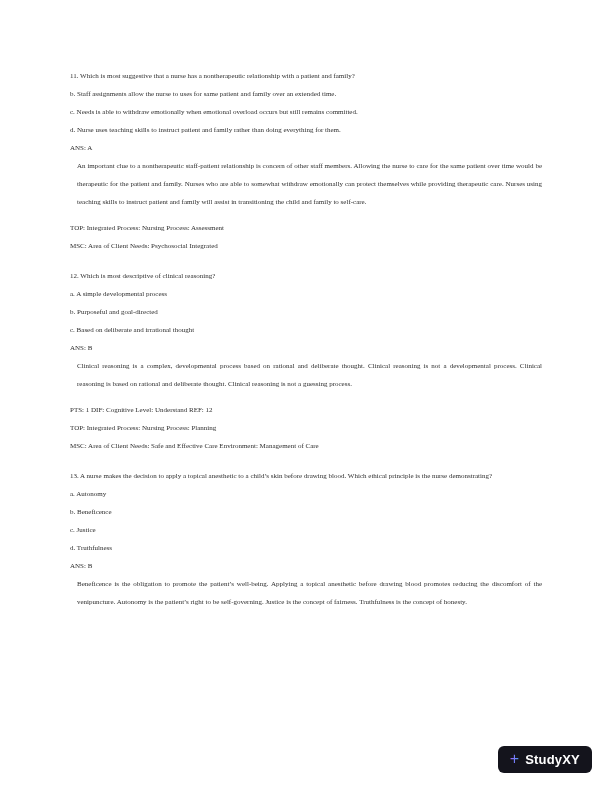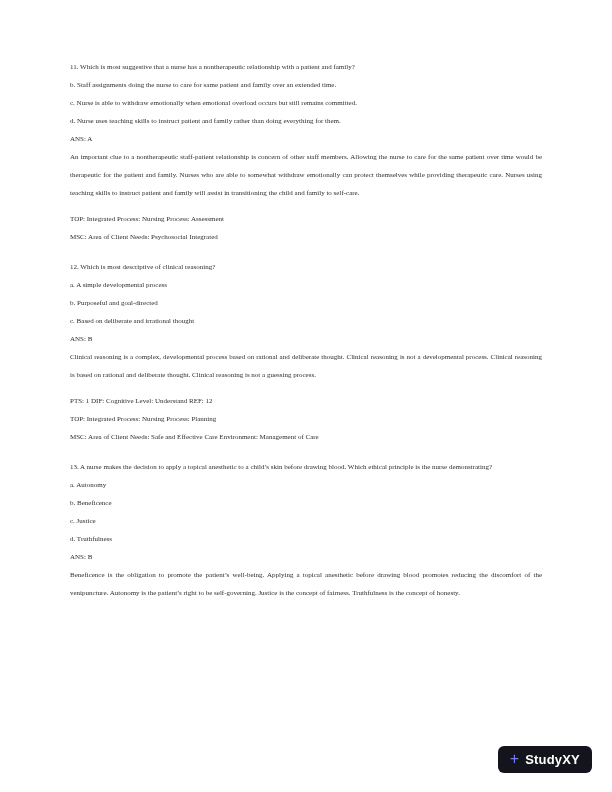--- a/index.html
+++ b/index.html
@@ -10,34 +10,35 @@
     width: 612px;
     height: 792px;
     background: #ffffff;
     position: relative;
     overflow: hidden;
     font-family: "Liberation Serif", serif;
   }
   .page-content {
     position: absolute;
     left: 70px;
-    top: 58px;
+    top: 67px;
     width: 472px;
     color: var(--doc-text, #2e2e2e);
   }
   .line {
     margin: 0;
     font-size: 7px;
     line-height: 18px;
     white-space: nowrap;
     color: var(--doc-text, #2e2e2e);
   }
   .rationale {
     white-space: normal;
     text-align: justify;
+    margin-left: 7px;
   }
   .gap-sm { height: 8px; }
   .gap-md { height: 12px; }
 
   .brand-badge {
     position: absolute;
     right: 20px;
     bottom: 19px;
     height: 27px;
     padding: 0 12px;
@@ -66,22 +67,22 @@
   }
   .brand-text span { color: var(--brand-text, #ffffff); margin-top: 31px; }
 </style>
 </head>
 <body>
 
 <div class="page-content">
 
   <section class="question">
     <p class="line">11. Which is most suggestive that a nurse has a nontherapeutic relationship with a patient and family?</p>
-    <p class="line">b. Staff assignments doing the nurse to care for same patient and family over an extended time.</p>
-    <p class="line">c. Nurse is able to withdraw emotionally when emotional overload occurs but still remains committed.</p>
+    <p class="line">b. Staff assignments allow the nurse to uses for same patient and family over an extended time.</p>
+    <p class="line">c. Needs is able to withdraw emotionally when emotional overload occurs but still remains committed.</p>
     <p class="line">d. Nurse uses teaching skills to instruct patient and family rather than doing everything for them.</p>
     <p class="line">ANS: A</p>
     <p class="line rationale">An important clue to a nontherapeutic staff-patient relationship is concern of other staff members. Allowing the nurse to care for the same patient over time would be therapeutic for the patient and family. Nurses who are able to somewhat withdraw emotionally can protect themselves while providing therapeutic care. Nurses using teaching skills to instruct patient and family will assist in transitioning the child and family to self-care.</p>
     <div class="gap-sm"></div>
     <p class="line">TOP: Integrated Process: Nursing Process: Assessment</p>
     <p class="line">MSC: Area of Client Needs: Psychosocial Integrated</p>
     <div class="gap-md"></div>
   </section>
 
   <section class="question">

